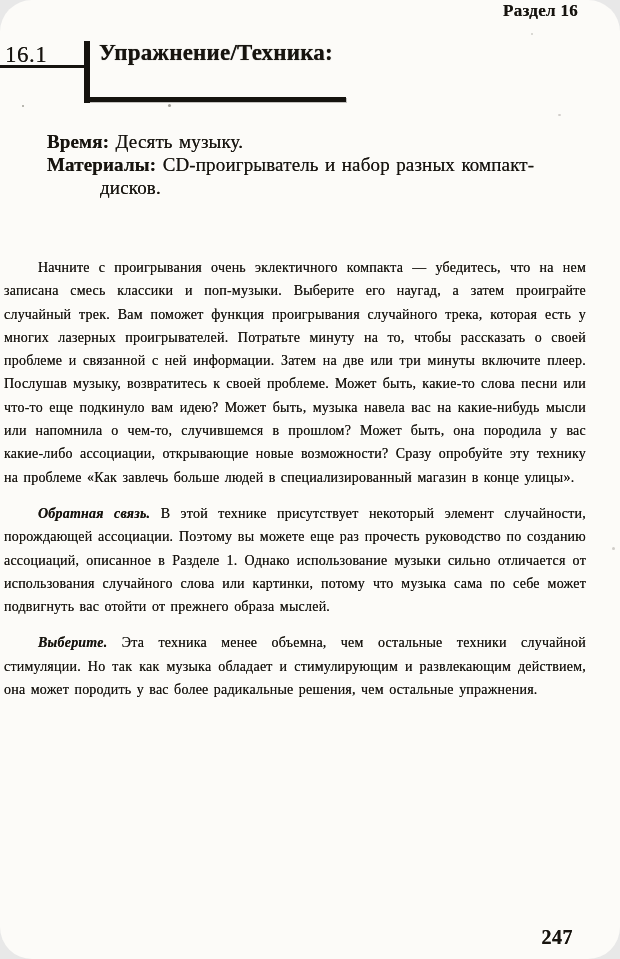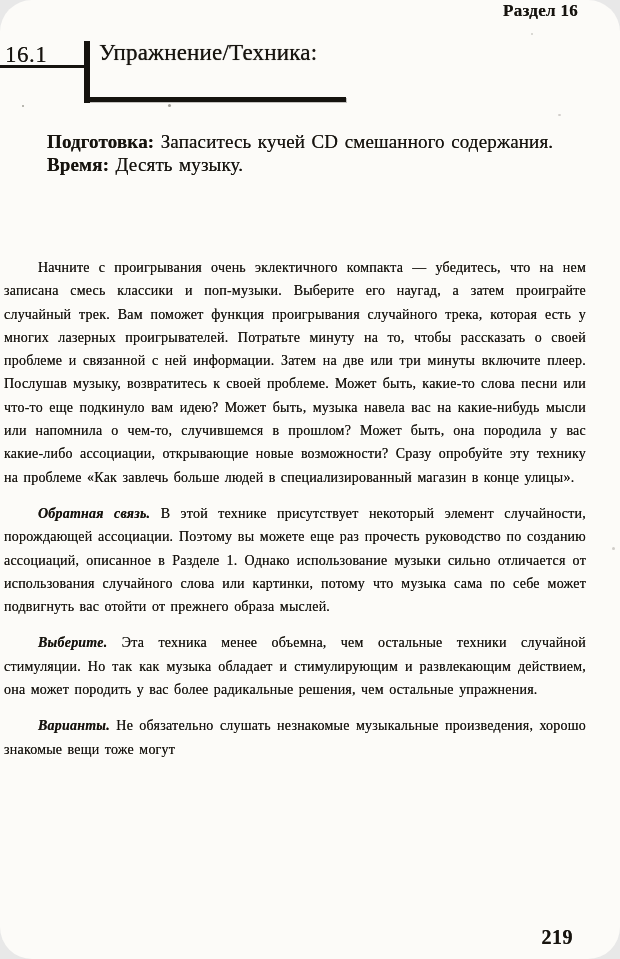--- a/index.html
+++ b/index.html
@@ -58,21 +58,21 @@
     top: 3px;
     width: 6px;
     height: 62px;
     background: #15130f;
   }
   .sec-title {
     position: absolute;
     left: 99px;
     top: 1px;
     font-size: 23px;
-    font-weight: normal;
+    font-weight: bold;
     line-height: 28px;
     letter-spacing: 0.2px;
     text-shadow: 0 0 0.7px rgba(23,20,15,0.9);
   }
   .bottom-rule {
     position: absolute;
     left: 86px;
     top: 59px;
     width: 260px;
     height: 5px;
@@ -157,32 +157,31 @@
     <div class="sec-num">16.1</div>
     <div class="num-rule"></div>
     <div class="v-bar"></div>
     <div class="sec-title">
       <div>Упражнение/Техника:</div>
     </div>
     <div class="bottom-rule"></div>
   </div>
 
   <div class="meta">
-    <div class="meta-item"><span class="meta-label">Подготовка:</span> <span>Запаситесь кучей CD смешанного содержания.</span></div>
     <div class="meta-item"><span class="meta-label">Время:</span> <span>Десять музыку.</span></div>
+    <div class="meta-item"><span class="meta-label">Материалы:</span> <span>CD-проигрыватель и набор разных компакт-дисков.</span></div>
   </div>
 
   <div class="body-text">
     <p><span>Начните с проигрывания очень эклектичного компакта — убедитесь, что на нем записана смесь классики и поп-музыки. Выберите его наугад, а затем проиграйте случайный трек. Вам поможет функция проигрывания случайного трека, которая есть у многих лазерных проигрывателей. Потратьте минуту на то, чтобы рассказать о своей проблеме и связанной с ней информации. Затем на две или три минуты включите плеер. Послушав музыку, возвратитесь к своей проблеме. Может быть, какие-то слова песни или что-то еще подкинуло вам идею? Может быть, музыка навела вас на какие-нибудь мысли или напомнила о чем-то, случившемся в прошлом? Может быть, она породила у вас какие-либо ассоциации, открывающие новые возможности? Сразу опробуйте эту технику на проблеме «Как завлечь больше людей в специализированный магазин в конце улицы».</span></p>
     <p><span class="lead">Обратная связь.</span> <span>В этой технике присутствует некоторый элемент случайности, порождающей ассоциации. Поэтому вы можете еще раз прочесть руководство по созданию ассоциаций, описанное в Разделе 1. Однако использование музыки сильно отличается от использования случайного слова или картинки, потому что музыка сама по себе может подвигнуть вас отойти от прежнего образа мыслей.</span></p>
     <p><span class="lead">Выберите.</span> <span>Эта техника менее объемна, чем остальные техники случайной стимуляции. Но так как музыка обладает и стимулирующим и развлекающим действием, она может породить у вас более радикальные решения, чем остальные упражнения.</span></p>
-    <p><span class="lead">Варианты.</span> <span>Не обязательно слушать незнакомые музыкальные произведения, хорошо знакомые вещи тоже могут</span></p>
   </div>
 
-  <div class="page-number">219</div>
+  <div class="page-number">247</div>
 
   <div class="speck s1"></div>
   <div class="speck s2"></div>
   <div class="speck s3"></div>
   <div class="speck s4"></div>
   <div class="speck s5"></div>
 
 </div>
 
 </body></html>

